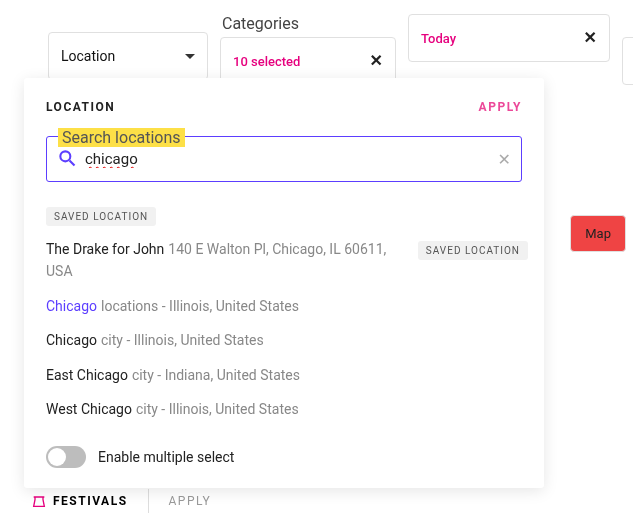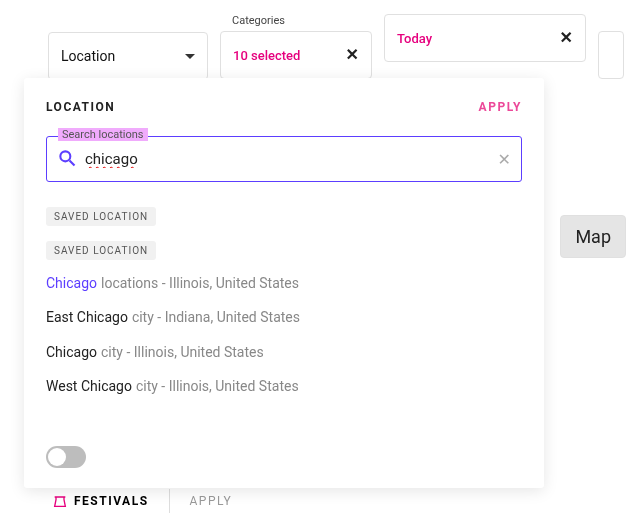--- a/index.html
+++ b/index.html
@@ -18,36 +18,36 @@
     display: flex;
     gap: 12px;
     padding: 14px 0 0 48px;
     align-items: flex-start;
   }
   .filter {
     display: flex;
     flex-direction: column;
   }
   .filter-label {
-    font-size: 11px;
+    font-size: 16px;
     color: #444;
     margin-bottom: 4px;
-    margin-left: 12px;
+    margin-left: 2px;
   }
   .filter-box {
     border: 1px solid #e0e0e0;
     border-radius: 4px;
     height: 48px;
     display: flex;
     align-items: center;
     padding: 0 12px;
     background: #fff;
   }
   .filter-box.loc { width: 160px; margin-top: 18px; justify-content: space-between; }
-  .filter-box.cat { width: 152px; justify-content: space-between; }
+  .filter-box.cat { width: 176px; justify-content: space-between; }
   .filter-box.date { width: 202px; justify-content: space-between; }
   .filter-box.stub { width: 20px; }
   .filter-text { color: #111; }
   .filter-value { color: #e6007e; font-weight: 500; font-size: 13px; }
   .caret {
     width: 0; height: 0;
     border-left: 5px solid transparent;
     border-right: 5px solid transparent;
     border-top: 5px solid #333;
   }
@@ -88,23 +88,23 @@
     cursor: pointer;
   }
   .search-wrap {
     margin: 8px 22px 0 22px;
     position: relative;
   }
   .search-label {
     position: absolute;
     top: -8px;
     left: 12px;
-    background: #f0abfc;
+    background: #fde047;
     padding: 0 4px;
-    font-size: 11px;
+    font-size: 16px;
     color: #555;
   }
   .search-box {
     border: 1.5px solid #5c3eff;
     border-radius: 3px;
     height: 46px;
     display: flex;
     align-items: center;
     padding: 0 10px;
     gap: 8px;
@@ -172,40 +172,40 @@
     content: "";
     position: absolute;
     left: 2px; top: 2px;
     width: 18px; height: 18px;
     background: #fff;
     border-radius: 50%;
   }
   
   .tabs {
     position: absolute;
-    left: 52px;
+    left: 31px;
     bottom: 14px;
     display: flex;
     gap: 20px;
     font-size: 12px;
     letter-spacing: 1.5px;
     color: #999;
   }
   .tab { display:flex; align-items:center; gap:6px; }
   .tab.active { color: #000; font-weight:700; }
   .sep { width:1px; height:24px; background:#ddd; }
   .map-btn {
     position: absolute;
     right: 7px;
     top: 215px;
     border: 1px solid #e0e0e0;
     border-radius: 4px;
     padding: 10px 14px;
-    font-size: 18px;
-    background: #e5e5e5;
+    font-size: 13px;
+    background: #ef4444;
   }
 </style>
 </head>
 <body>
 
 <div class="filters">
   <div class="filter">
     <div class="filter-box loc">
       <span class="filter-text">Location</span>
       <span class="caret"></span>
@@ -248,37 +248,39 @@
       </span>
       <input class="search-input" value="chicago" style="">
       <span class="clear-x">✕</span>
     </div>
   </div>
   <div class="results" id="results">
       <div class="result">
         <div class="badge">SAVED LOCATION</div>
       </div>
       <div class="result">
+        <div class="result-text"><span class="r-name">The Drake for John</span><span class="r-detail">140 E Walton Pl, Chicago, IL 60611, USA</span></div>
         <div class="badge">SAVED LOCATION</div>
       </div>
       <div class="result">
         <div class="result-text"><span class="r-name hl">Chicago</span><span class="r-detail">locations - Illinois, United States</span></div>
       </div>
       <div class="result">
+        <div class="result-text"><span class="r-name">Chicago</span><span class="r-detail">city - Illinois, United States</span></div>
+      </div>
+      <div class="result">
         <div class="result-text"><span class="r-name">East Chicago</span><span class="r-detail">city - Indiana, United States</span></div>
-      </div>
-      <div class="result">
-        <div class="result-text"><span class="r-name">Chicago</span><span class="r-detail">city - Illinois, United States</span></div>
       </div>
       <div class="result">
         <div class="result-text"><span class="r-name">West Chicago</span><span class="r-detail">city - Illinois, United States</span></div>
       </div>
     </div>
   <div class="multi">
     <div class="toggle"></div>
+    <span>Enable multiple select</span>
   </div>
 </div>
 
 <div class="tabs">
   <div class="tab active">
     <svg width="16" height="16" viewBox="0 0 24 24" fill="none" stroke="#e6007e" stroke-width="2">
       <path d="M4 6h16M6 6v4l-2 10h16l-2-10V6"></path>
     </svg>
     <span>FESTIVALS</span>
   </div>

